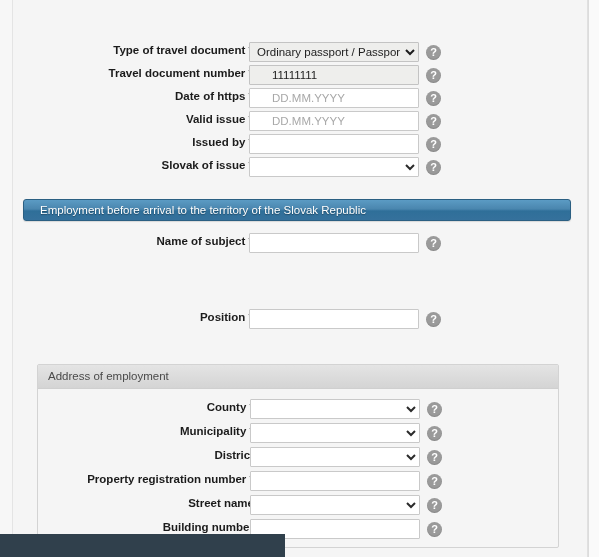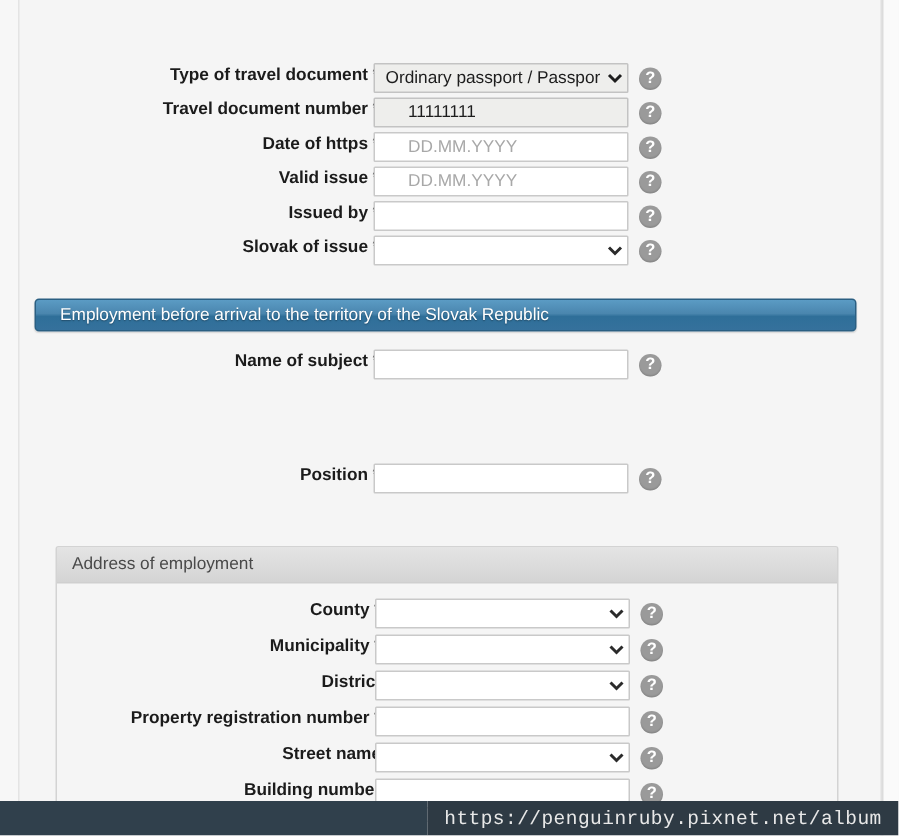--- a/index.html
+++ b/index.html
@@ -346,16 +346,13 @@
             <span>?</span>
           </div>
       </div>
     </div>
 
   </div>
 
   <div class="right-gutter"></div>
 
   <div class="bottom-strip"></div>
-  <div class="watermark-bar">
-    <div class="watermark-text">https://penguinruby.pixnet.net/album</div>
-  </div>
 </div>
 
 </body></html>

